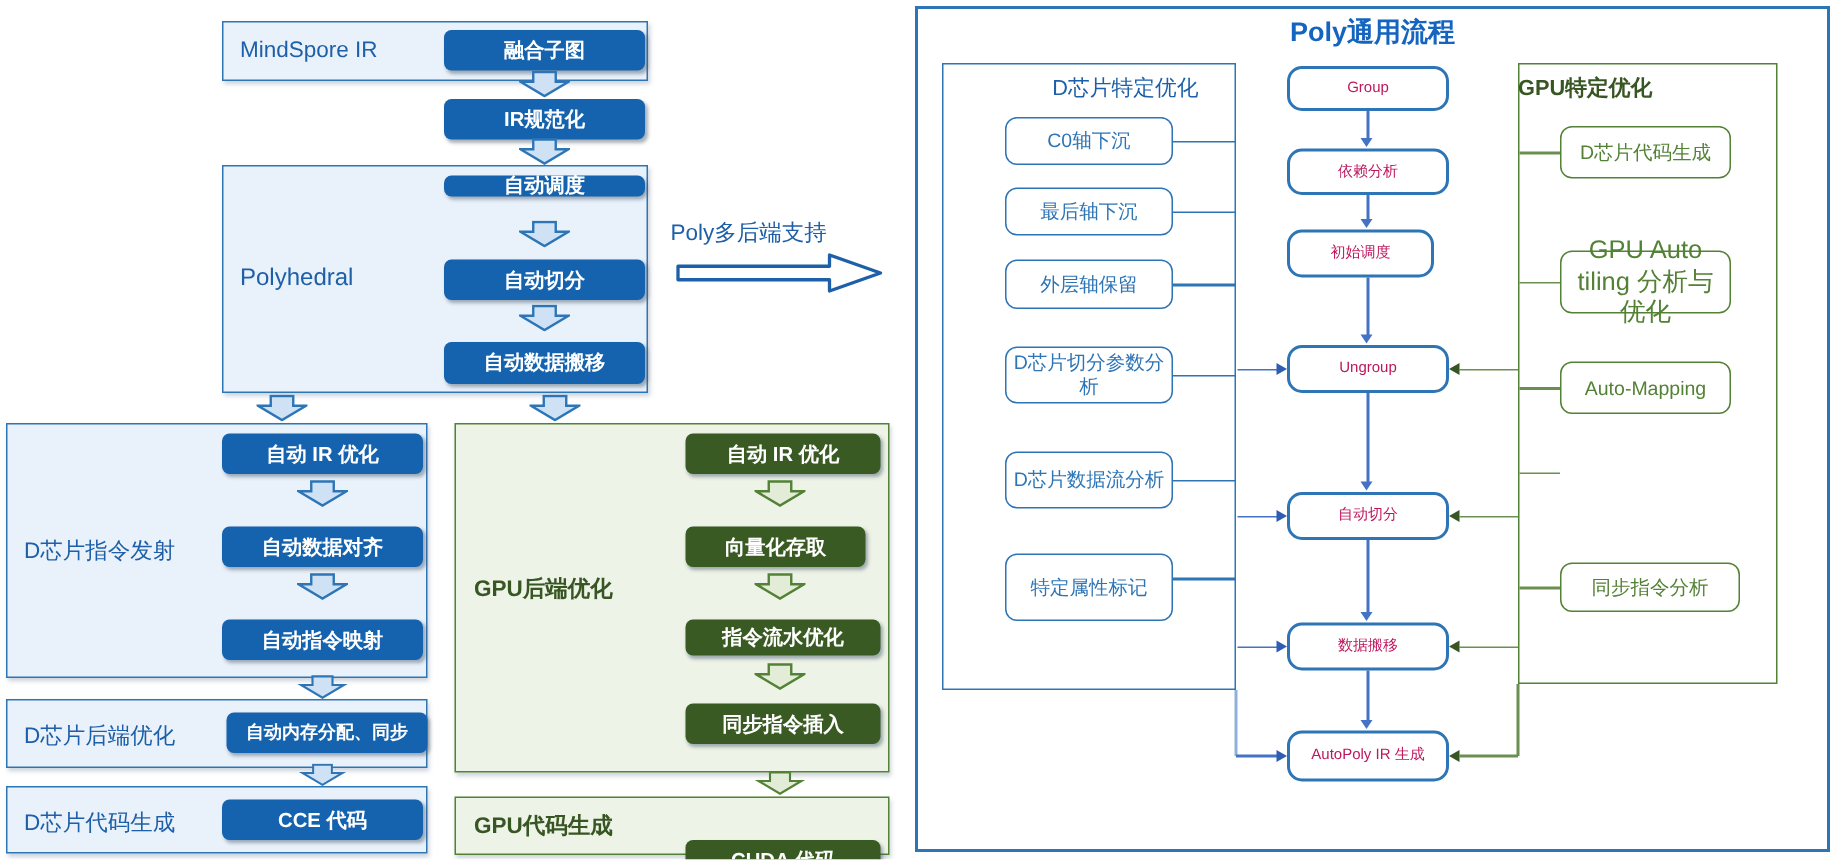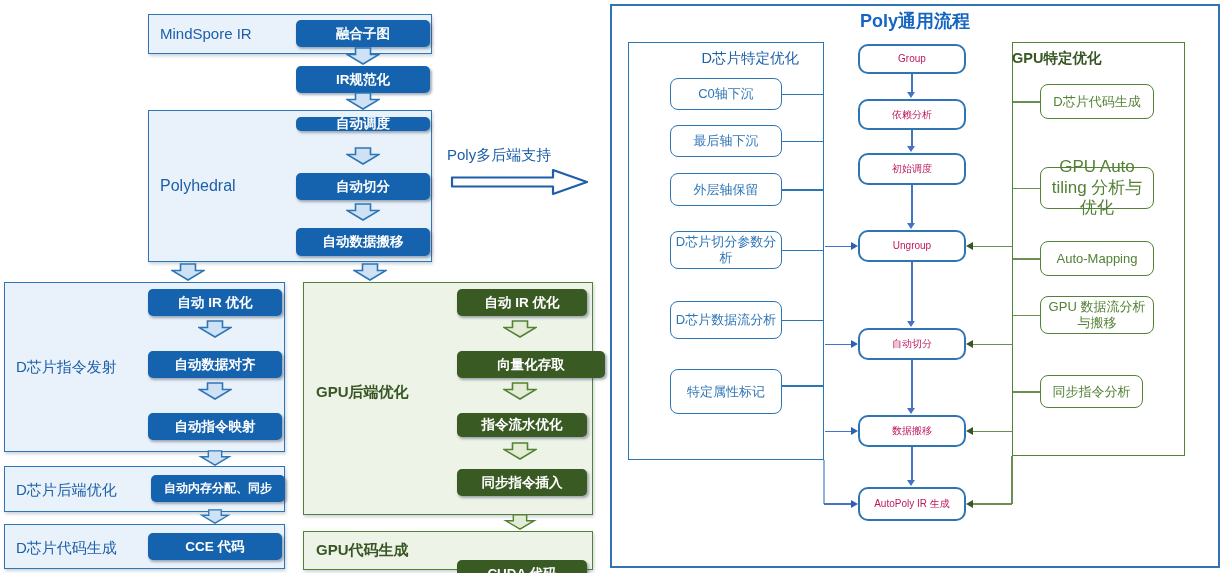--- a/index.html
+++ b/index.html
@@ -114,21 +114,21 @@
   <div class="abs lc" style="left:4px;top:524px;width:281px;height:45px"></div>
   <div class="abs lbl-b" style="left:16px;top:539px">D芯片代码生成</div>
   <div class="abs db" style="left:148px;top:533px;width:134px;height:27px">CCE 代码</div>
 
   <div class="abs lg" style="left:303px;top:282px;width:290px;height:233px"></div>
   <div class="abs lbl-g" style="left:316px;top:383px">GPU后端优化</div>
   <div class="abs dg" style="left:457px;top:289px;width:130px;height:27px">自动 IR 优化</div>
   <svg class="abs" style="left:503px;top:320px" width="34" height="18">
       <path d="M9.5 1 H24.5 V7.5 H33 L17 17 L1 7.5 H9.5 Z" fill="#e3ecd6" stroke="#538135" stroke-width="1.6"></path>
     </svg>
-  <div class="abs dg" style="left:457px;top:351px;width:148px;height:27px">向量化存取</div>
+  <div class="abs dg" style="left:457px;top:351px;width:120px;height:27px">向量化存取</div>
   <svg class="abs" style="left:503px;top:382px" width="34" height="18">
       <path d="M9.5 1 H24.5 V7.5 H33 L17 17 L1 7.5 H9.5 Z" fill="#e3ecd6" stroke="#538135" stroke-width="1.6"></path>
     </svg>
   <div class="abs dg" style="left:457px;top:413px;width:130px;height:24px">指令流水优化</div>
   <svg class="abs" style="left:503px;top:442px" width="34" height="18">
       <path d="M9.5 1 H24.5 V7.5 H33 L17 17 L1 7.5 H9.5 Z" fill="#e3ecd6" stroke="#538135" stroke-width="1.6"></path>
     </svg>
   <div class="abs dg" style="left:457px;top:469px;width:130px;height:27px">同步指令插入</div>
 
   <svg class="abs" style="left:503px;top:514px" width="34" height="16" viewBox="0 0 34 18">
@@ -153,21 +153,21 @@
 
   <div class="abs hl-b" style="left:782px;top:93.5px;width:42px"></div>
   <div class="abs hl-b" style="left:782px;top:140.5px;width:42px"></div>
   <div class="abs hl-b" style="left:782px;top:189px;width:42px"></div>
   <div class="abs hl-b" style="left:782px;top:249.5px;width:42px"></div>
   <div class="abs hl-b" style="left:782px;top:319.5px;width:42px"></div>
   <div class="abs hl-b" style="left:782px;top:385px;width:42px"></div>
 
   <div class="abs mb" style="left:858px;top:44px;width:108px;height:30px">Group</div>
   <div class="abs mb" style="left:858px;top:99px;width:108px;height:31px">依赖分析</div>
-  <div class="abs mb" style="left:858px;top:153px;width:108px;height:32px">初始调度</div>
+  <div class="abs mb" style="left:858px;top:153px;width:98px;height:32px">初始调度</div>
   <div class="abs mb" style="left:858px;top:230px;width:108px;height:32px">Ungroup</div>
   <div class="abs mb" style="left:858px;top:328px;width:108px;height:32px">自动切分</div>
   <div class="abs mb" style="left:858px;top:415px;width:108px;height:32px">数据搬移</div>
   <div class="abs mb" style="left:858px;top:487px;width:108px;height:34px">AutoPoly IR 生成</div>
 
   <div class="abs vl-a" style="left:911px;top:74px;height:19px"></div>
   <div class="abs ah-d" style="left:907px;top:92px"></div>
   <div class="abs vl-a" style="left:911px;top:130px;height:17px"></div>
   <div class="abs ah-d" style="left:907px;top:146px"></div>
   <div class="abs vl-a" style="left:911px;top:185px;height:39px"></div>
@@ -187,22 +187,21 @@
   <div class="abs ah-r" style="left:851px;top:427px"></div>
   <div class="abs vl-l" style="left:823px;top:460px;height:44px"></div>
   <div class="abs hl-a" style="left:824px;top:503px;width:28px"></div>
   <div class="abs ah-r" style="left:851px;top:499.5px"></div>
 
   <div class="abs colbox-g" style="left:1012px;top:42px;width:173px;height:414px"></div>
   <div class="abs lbl-g" style="left:1012px;top:49px;width:173px;font-size:14.5px">GPU特定优化</div>
   <div class="abs rg" style="left:1040px;top:84px;width:114px;height:35px">D芯片代码生成</div>
   <div class="abs rg tiny" style="left:1040px;top:167px;width:114px;height:42px">GPU Auto tiling 分析与优化</div>
   <div class="abs rg" style="left:1040px;top:241px;width:114px;height:35px">Auto-Mapping</div>
-  <div class="abs rg" style="left:1040px;top:296px;width:114px;height:38px">GPU 数据流分析与搬移</div>
-  <div class="abs rg" style="left:1040px;top:375px;width:103px;height:33px">同步指令分析</div>
+  <div class="abs rg" style="left:1040px;top:375px;width:120px;height:33px">同步指令分析</div>
 
   <div class="abs hl-g" style="left:1013px;top:101px;width:27px"></div>
   <div class="abs hl-g" style="left:1013px;top:187.5px;width:27px"></div>
   <div class="abs hl-g" style="left:1013px;top:258px;width:27px"></div>
   <div class="abs hl-g" style="left:1013px;top:314.5px;width:27px"></div>
   <div class="abs hl-g" style="left:1013px;top:391px;width:27px"></div>
 
   <div class="abs hl-g" style="left:973px;top:245.5px;width:39px"></div>
   <div class="abs ah-l" style="left:966px;top:242px"></div>
   <div class="abs hl-g" style="left:973px;top:343.5px;width:39px"></div>

